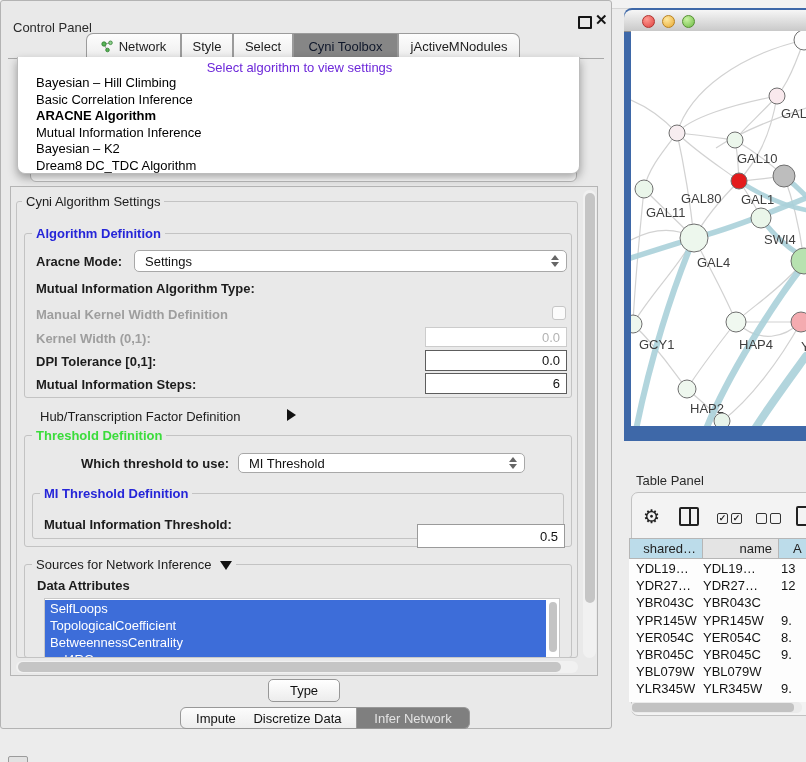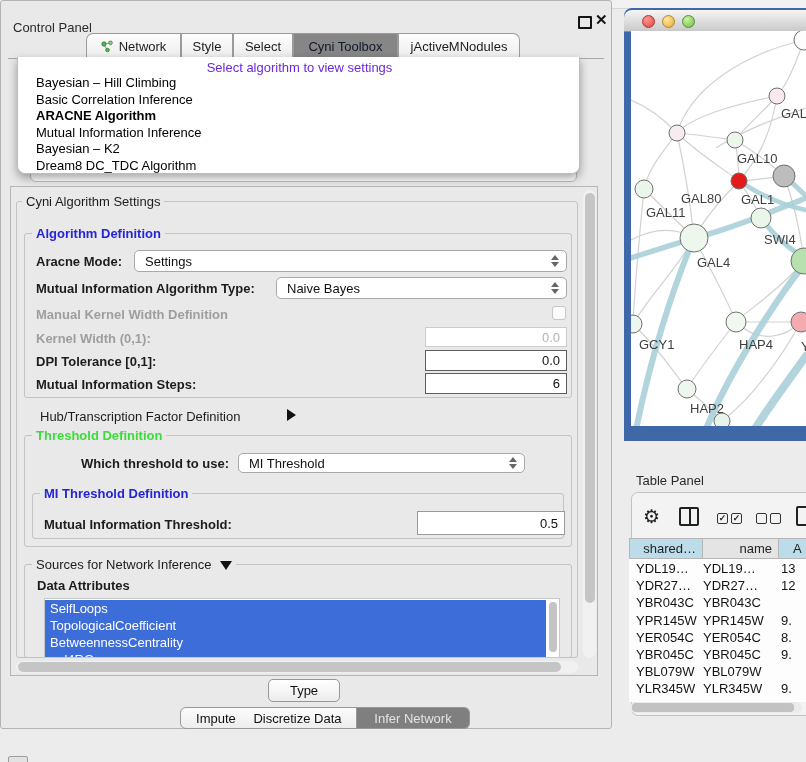--- a/index.html
+++ b/index.html
@@ -47,21 +47,21 @@
   .gray{color:#9e9e9e;font-weight:bold;}
   .combo{background:#fff;border:1px solid #a8a8a8;border-radius:5px;box-sizing:border-box;
          display:flex;align-items:center;padding-left:10px;color:#111;}
   .spin{position:absolute;right:7px;top:50%;transform:translateY(-50%);display:flex;flex-direction:column;gap:2px;}
   .spin i{display:block;width:0;height:0;border-left:4px solid transparent;border-right:4px solid transparent;}
   .spin .up{border-bottom:5px solid #666;}
   .spin .dn{border-top:5px solid #666;}
   .field{background:#fff;box-sizing:border-box;text-align:right;padding:2px 6px 0 0;color:#111;}
   .field.dis{border:1px solid #cccccc;color:#b3b3b3;}
   .field.en{border:1px solid #5d5d5d;}
-  .field.mid{border:1px solid #9a9a9a;}
+  .field.mid{border:1px solid #9a9a9a;margin-top:13px;}
   .chk{width:14px;height:14px;border:1px solid #c6c6c6;border-radius:3px;background:#fbfbfb;box-sizing:border-box;}
   .tri-r{width:0;height:0;border-top:6px solid transparent;border-bottom:6px solid transparent;border-left:9px solid #111;display:inline-block;}
   .tri-d{width:0;height:0;border-left:6px solid transparent;border-right:6px solid transparent;border-top:9px solid #111;display:inline-block;}
 
   .listbox{left:44px;top:598px;width:516px;height:60px;background:#fff;border:1px solid #c8c8c8;
            box-sizing:border-box;overflow:hidden;}
   .lrow{position:absolute;left:0;width:501px;height:17px;background:#3d6dd9;color:#fff;
         padding-left:5px;box-sizing:border-box;line-height:17px;white-space:nowrap;}
   .lscroll{position:absolute;left:504px;top:3px;width:8px;height:50px;background:#c4c4c4;border-radius:4px;}
 
@@ -157,27 +157,20 @@
   <div class="abs bold" style="left:36px;top:254px;">Aracne Mode:</div>
   <div class="abs combo" style="left:134px;top:250px;width:433px;height:22px;">
     <span>Settings</span>
     <span class="spin">
         <i class="up"></i>
         <i class="dn"></i>
       </span>
   </div>
 
   <div class="abs bold" style="left:36px;top:281px;">Mutual Information Algorithm Type:</div>
-  <div class="abs combo" style="left:276px;top:277px;width:291px;height:22px;">
-    <span>Naive Bayes</span>
-    <span class="spin">
-        <i class="up"></i>
-        <i class="dn"></i>
-      </span>
-  </div>
 
   <div class="abs gray" style="left:36px;top:307px;">Manual Kernel Width Definition</div>
   <div class="abs chk" style="left:552px;top:306px;"></div>
 
   <div class="abs gray" style="left:36px;top:331px;">Kernel Width (0,1):</div>
   <div class="abs field dis" style="left:425px;top:327px;width:142px;height:20px;">0.0</div>
 
   <div class="abs bold" style="left:36px;top:354px;">DPI Tolerance [0,1]:</div>
   <div class="abs field en" style="left:425px;top:350px;width:142px;height:21px;">0.0</div>
 

